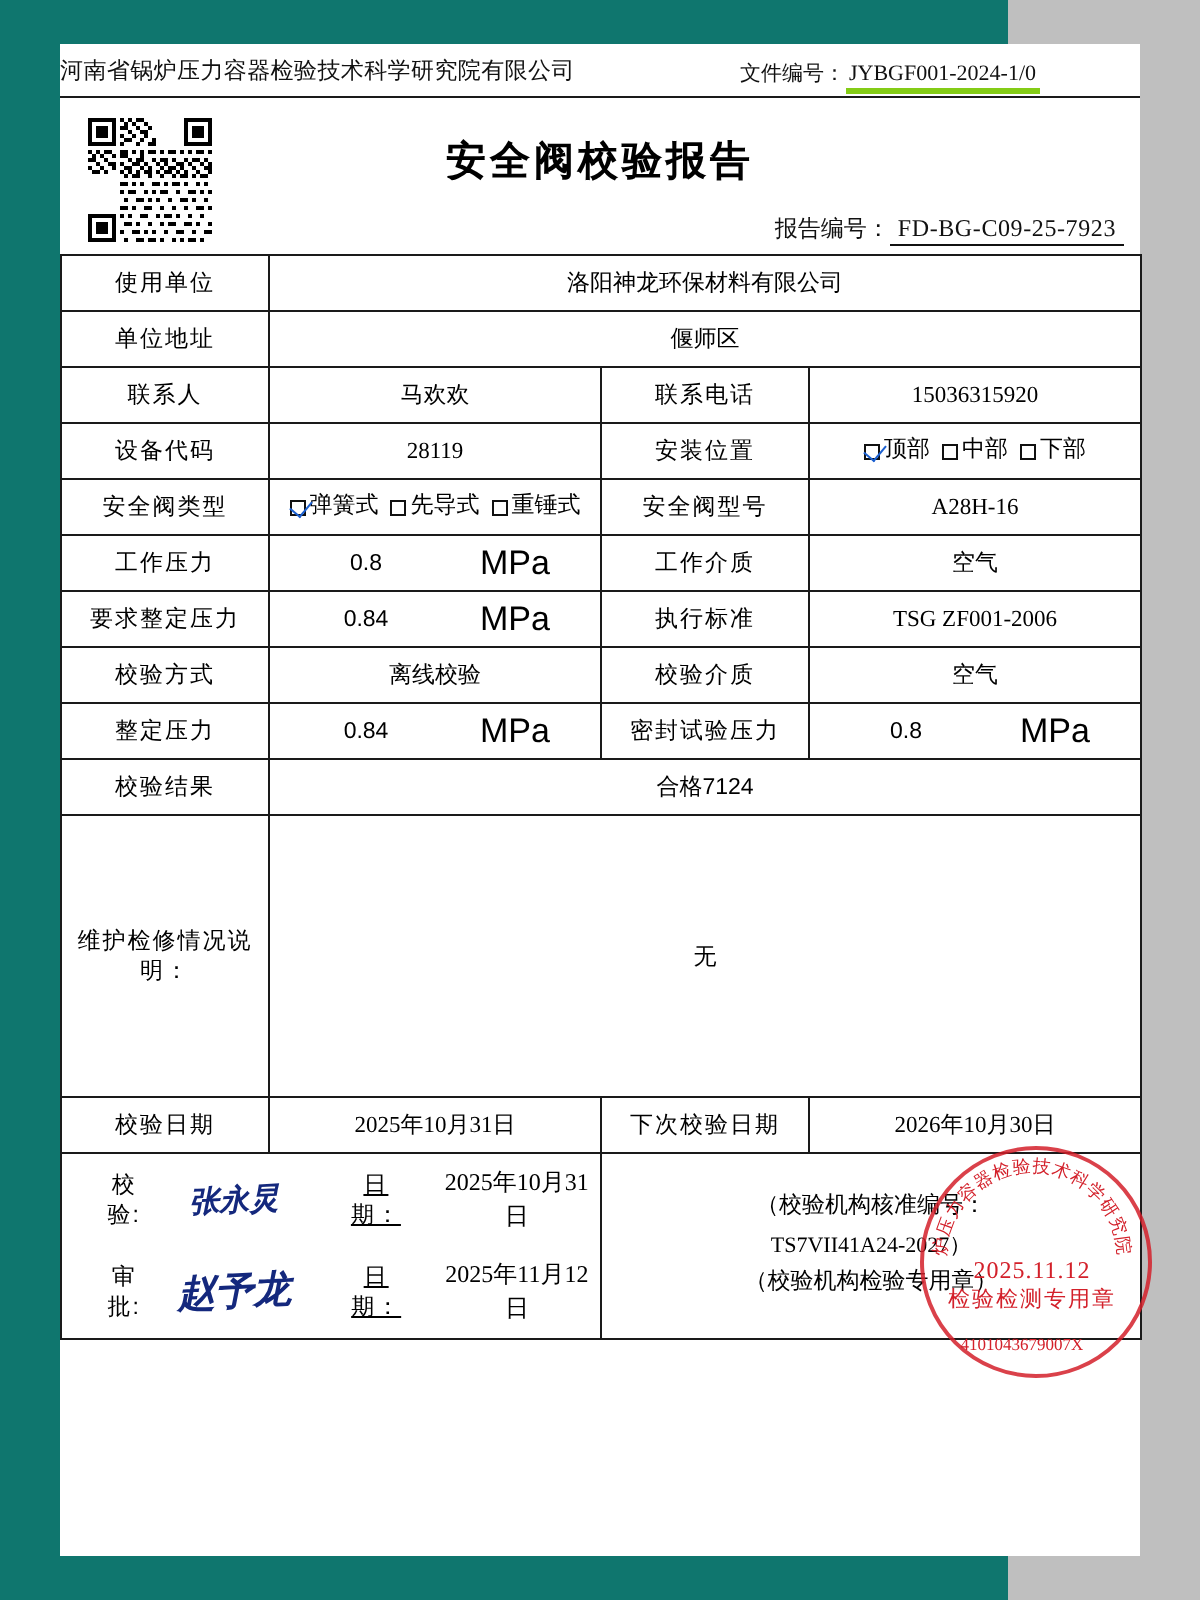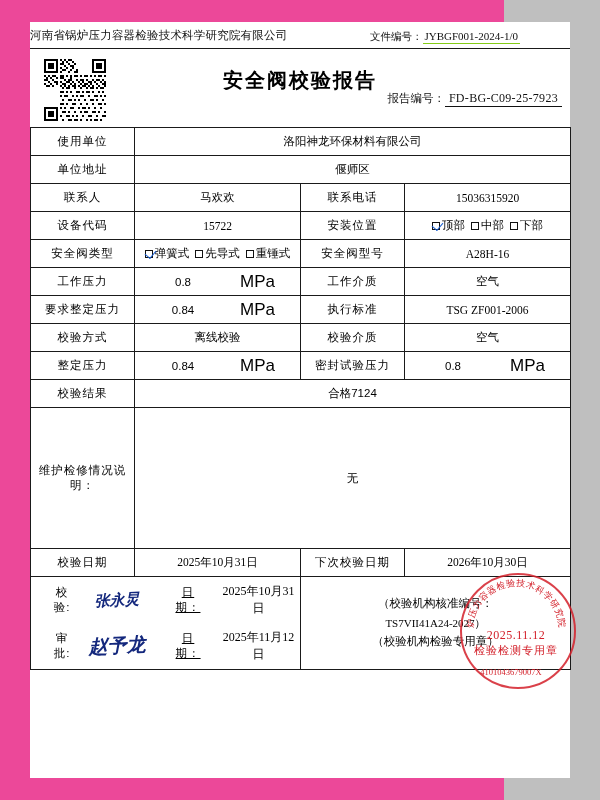--- a/index.html
+++ b/index.html
@@ -10,21 +10,21 @@
   body {
     width: 600px;
     height: 800px;
     overflow: hidden;
     font-family: "Liberation Sans", sans-serif;
   }
   .page {
     position: relative;
     width: 504px;
     height: 800px;
-    background: #ec4899;
+    background: #0f766e;
     box-sizing: border-box;
   }
   .sheet {
     position: absolute;
     left: 30px;
     top: 22px;
     width: 540px;
     height: 756px;
     background: #fff;
   }
@@ -44,21 +44,21 @@
   }
   .hdr-right {
     position: absolute;
     left: 340px;
     bottom: 4px;
     font-size: 10.5px;
     color: #111;
     white-space: nowrap;
   }
   .hdr-right .num {
-    border-bottom: 1px solid #84cc16;
+    border-bottom: 3px solid #84cc16;
     padding: 0 2px 1px 2px;
     font-family: "Liberation Serif", serif;
     font-size: 11px;
   }
 
   
   .title-block {
     position: relative;
     height: 78px;
   }
@@ -79,21 +79,21 @@
     text-align: center;
     font-size: 20px;
     font-weight: bold;
     color: #000;
     letter-spacing: 2px;
     font-family: "Liberation Sans", sans-serif;
   }
   .report-no {
     position: absolute;
     right: 8px;
-    top: 42px;
+    top: 58px;
     font-size: 11.5px;
     color: #111;
     white-space: nowrap;
   }
   .report-no .val {
     border-bottom: 1px solid #111;
     padding: 0 4px 1px 4px;
     font-family: "Liberation Serif", serif;
     font-size: 12px;
     letter-spacing: 0.3px;
@@ -493,21 +493,21 @@
           <td colspan="3">偃师区</td>
         </tr>
         <tr>
           <td class="lbl">联系人</td>
           <td>马欢欢</td>
           <td class="lbl">联系电话</td>
           <td class="val-num">15036315920</td>
         </tr>
         <tr>
           <td class="lbl">设备代码</td>
-          <td class="val-num">15722</td>
+          <td class="val-num">28119</td>
           <td class="lbl">安装位置</td>
           <td>
             <div class="chkgroup">
               <span class="chk">
                   <span class="box checked"></span>
                   <span>顶部</span>
                 </span>
               <span class="chk">
                   <span class="box"></span>
                   <span>中部</span>

